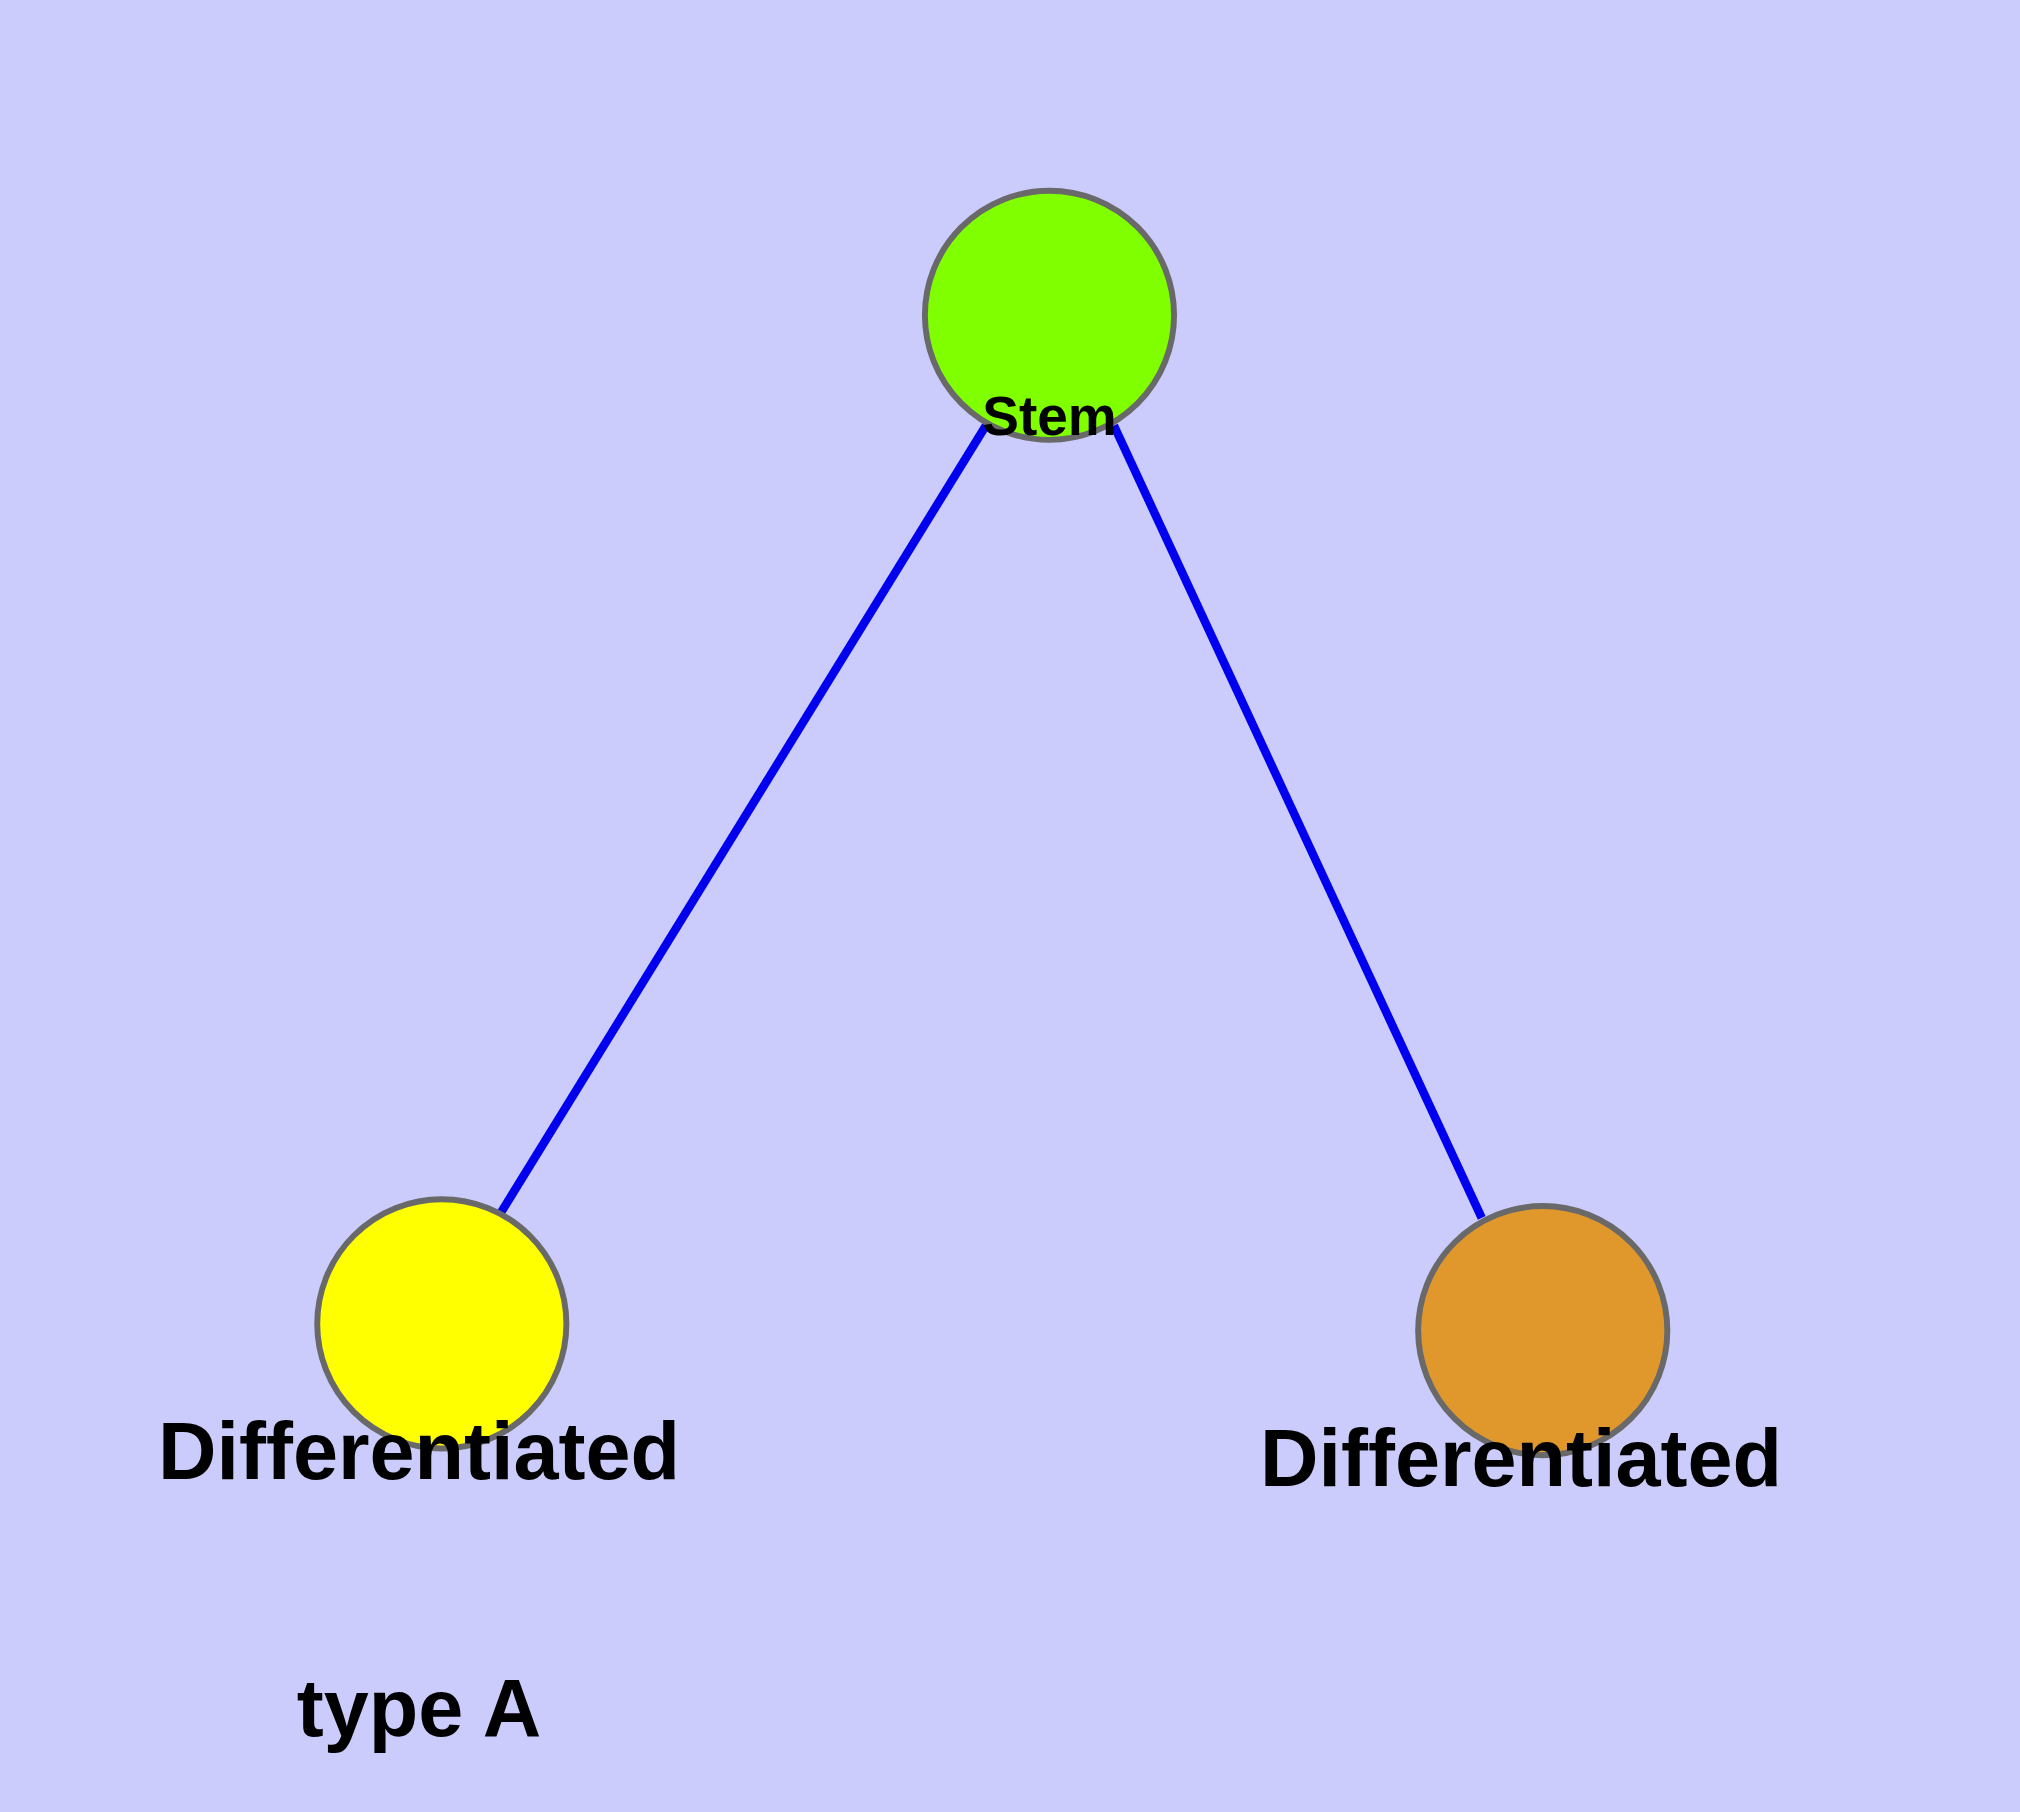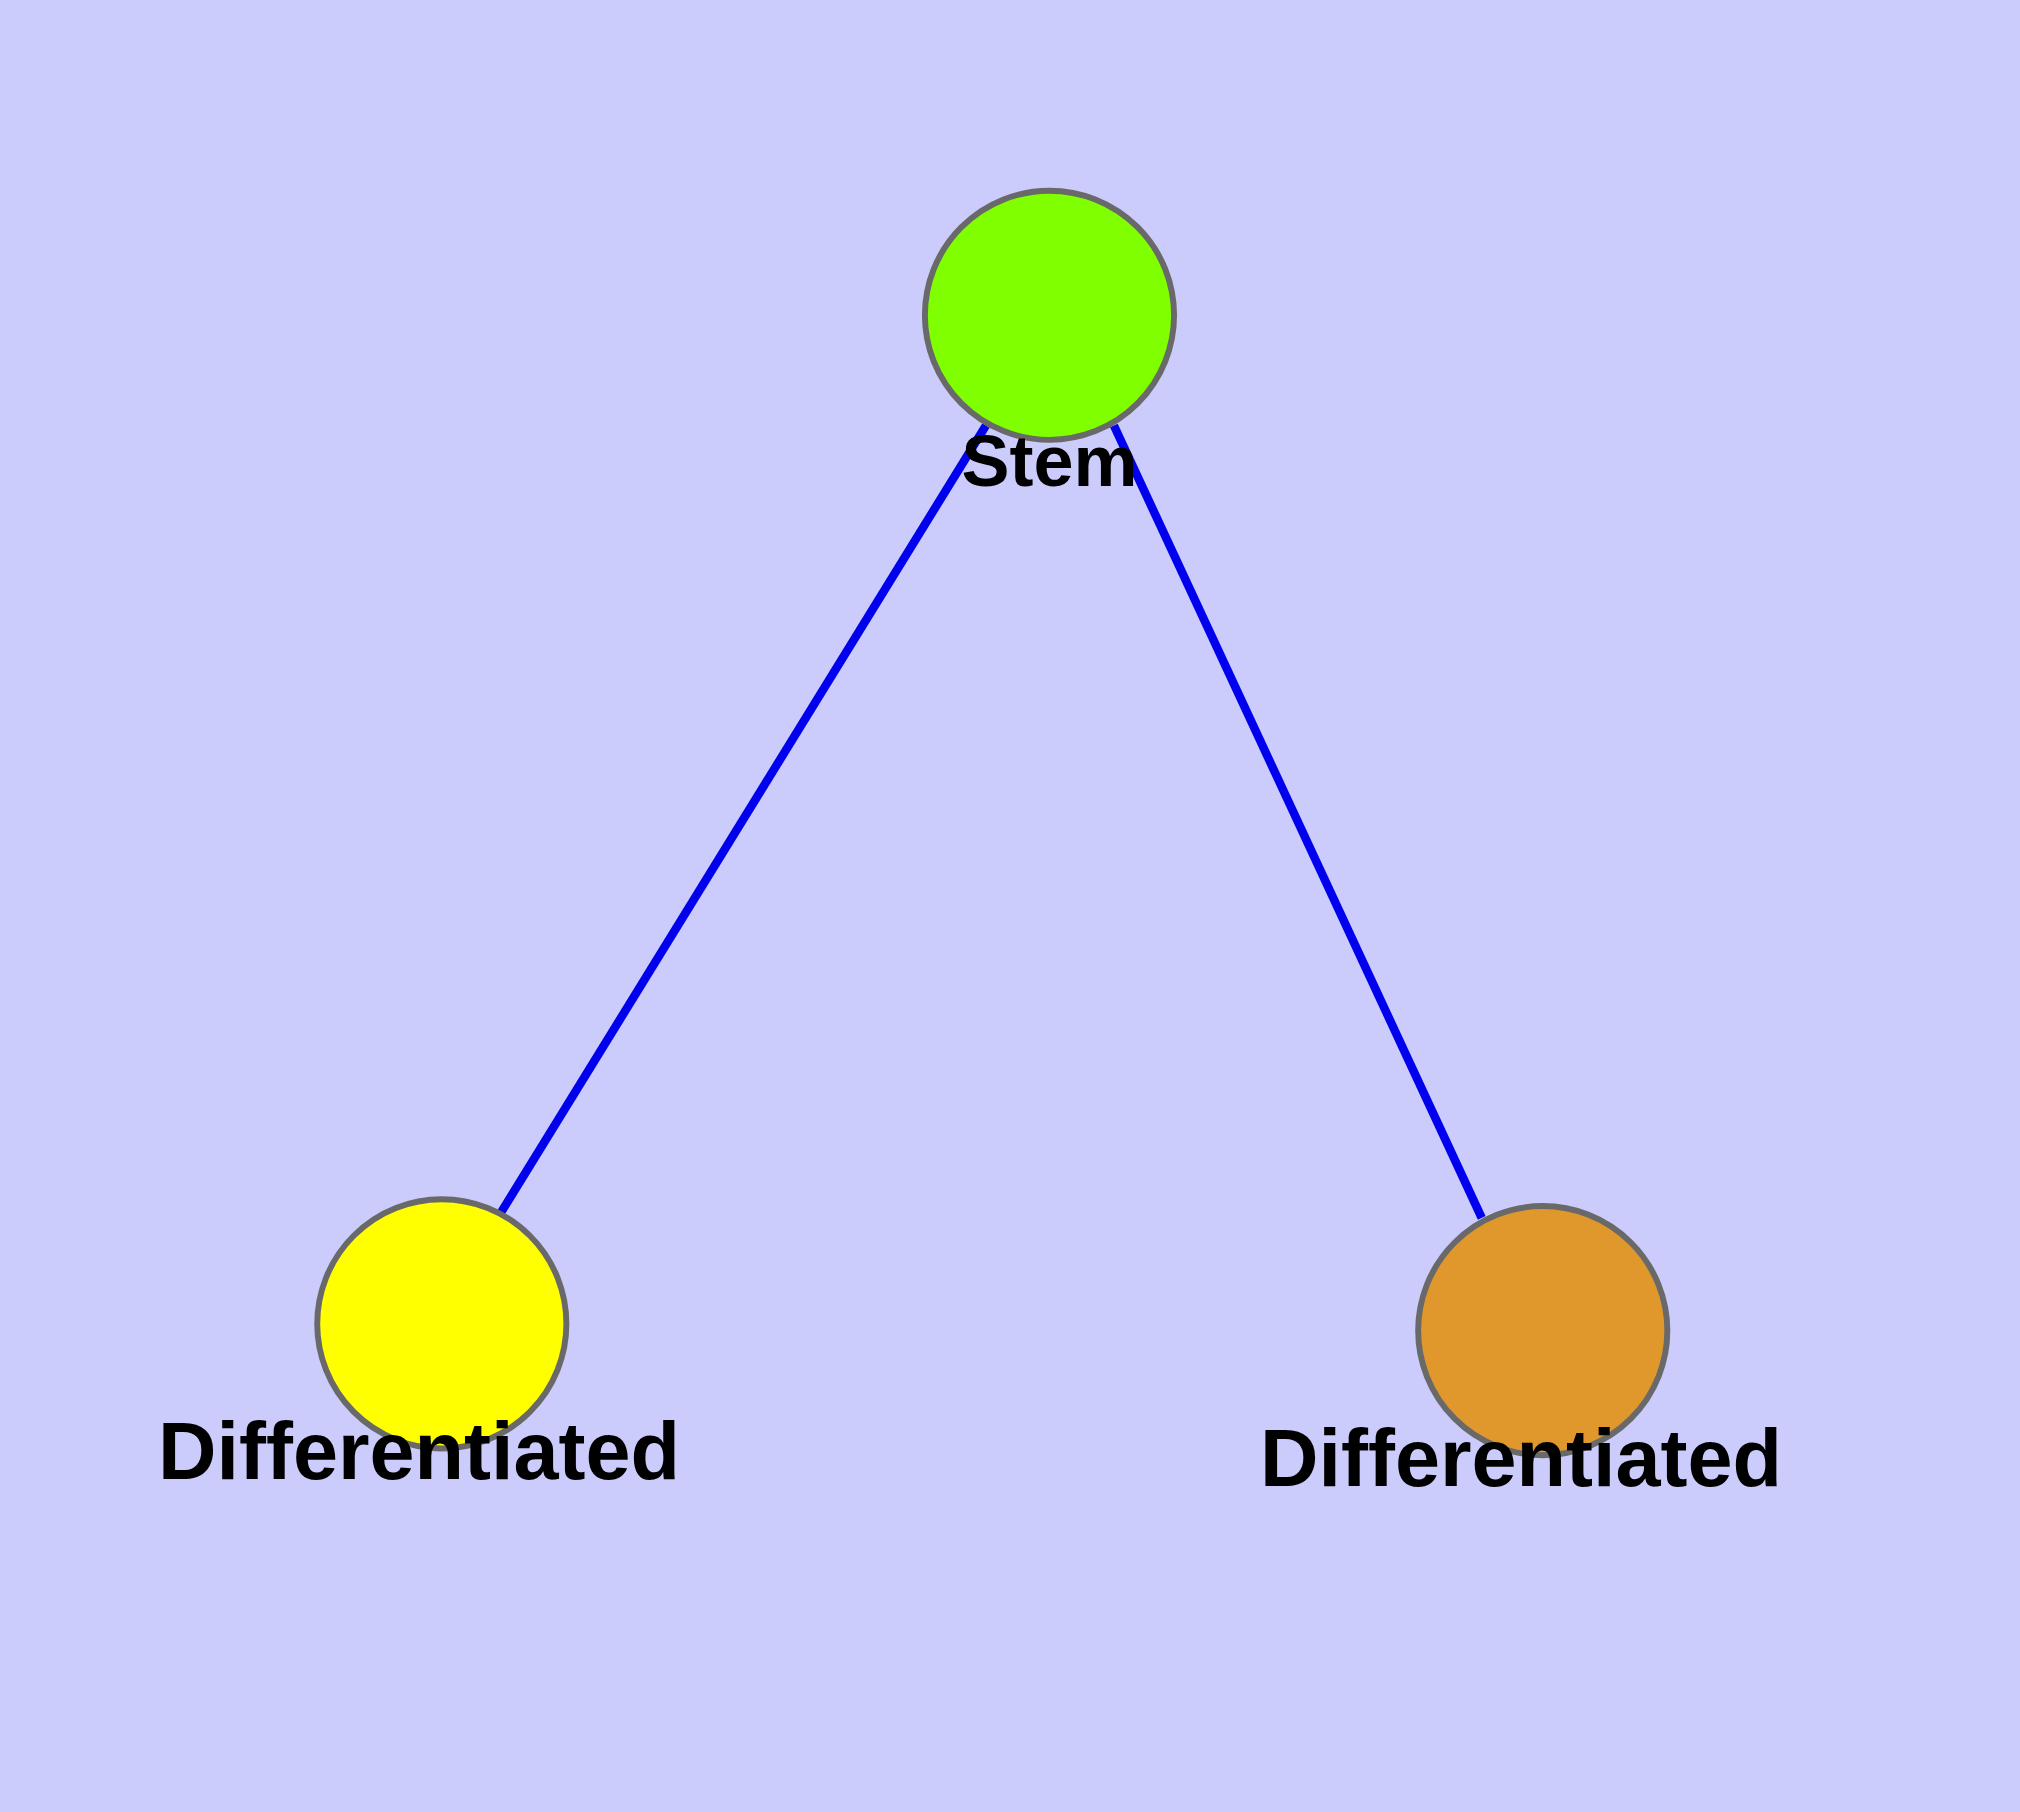--- a/index.html
+++ b/index.html
@@ -34,21 +34,21 @@
     position: absolute;
     text-align: center;
     font-weight: bold;
     color: #000000;
     line-height: 1.06;
     white-space: pre;
     pointer-events: none;
     user-select: none;
   }
   #label-stem {
-    font-size: 72px;
+    font-size: 55px;
     left: 795px;
     top: 270px;
     width: 509px;
   }
   #label-diff-a {
     font-size: 81px;
     left: 114px;
     top: 1237px;
     width: 610px;
   }
@@ -80,20 +80,21 @@
       <circle cx="1820" cy="1570" r="147" fill="#e0982c" stroke="#696969" stroke-width="7"></circle>
     </g>
   </svg>
 
   <div class="node-label" id="label-stem">
     <span class="label-line">Stem</span>
   </div>
 
   <div class="node-label" id="label-diff-a">
     <span class="label-line">Differentiated</span>
+    <span class="label-line">type A</span>
   </div>
 
   <div class="node-label" id="label-diff-b">
     <span class="label-line">Differentiated</span>
   </div>
 
 </div>
 
 
 </body></html>

